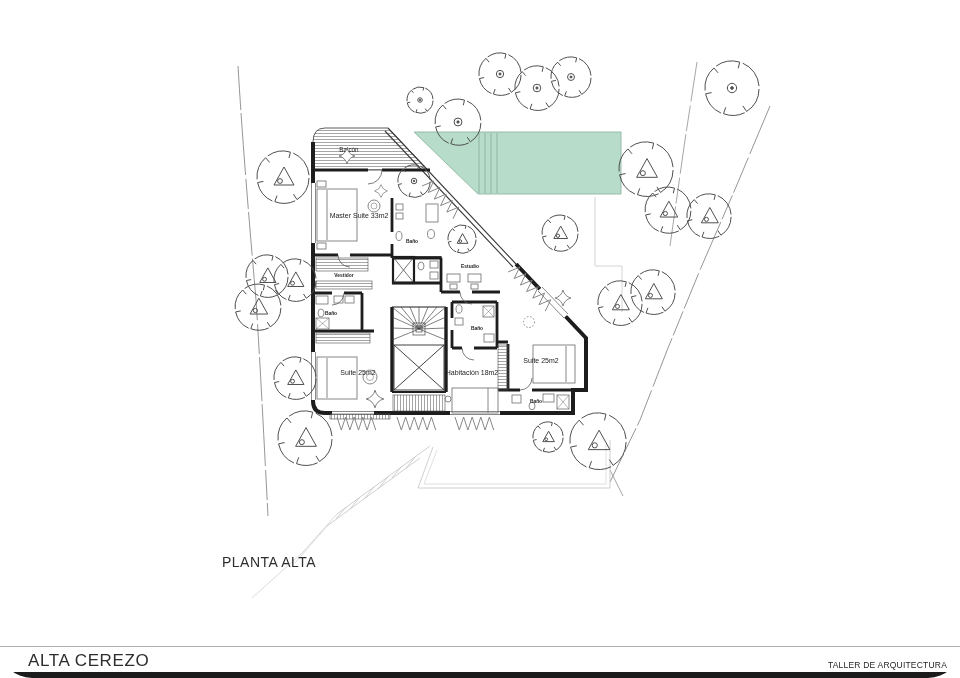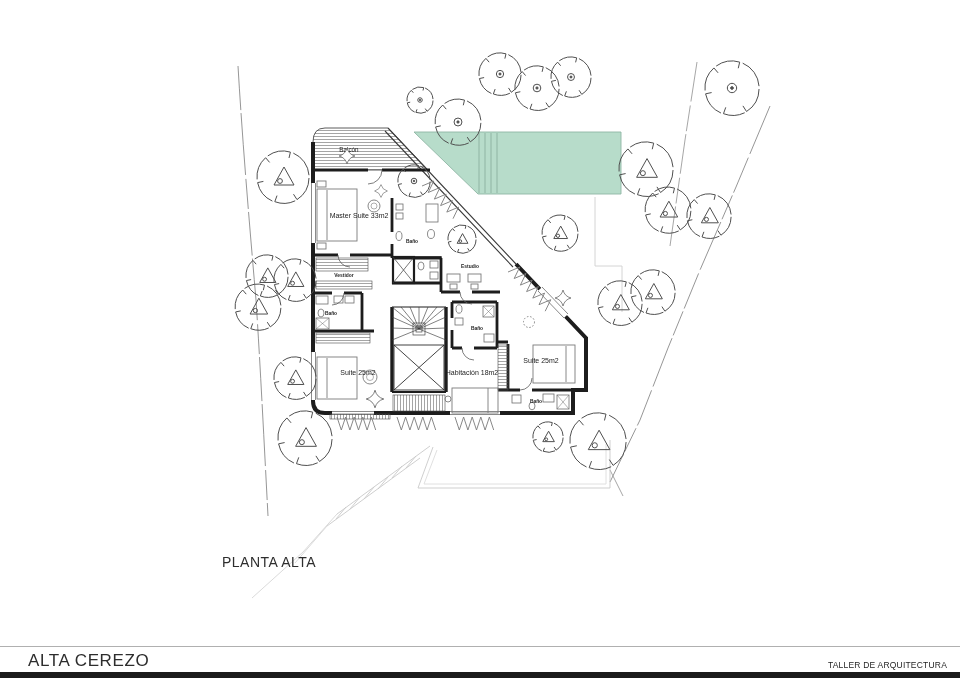--- a/index.html
+++ b/index.html
@@ -1,17 +1,17 @@
 <!DOCTYPE html>
 <html><head>
 <meta charset="utf-8">
 <style>
   html,body{margin:0;padding:0;background:#ffffff;}
   #page{position:relative;width:960px;height:678px;background:#ffffff;overflow:hidden;
-        font-family:"Liberation Sans", sans-serif;}
+        font-family:"Liberation Sans", sans-serif;border-radius:32px;}
   #drawing{position:absolute;left:0;top:0;}
   .plan-title{position:absolute;left:222px;top:554px;font-size:14px;letter-spacing:.5px;
               color:#2e2e2e;}
   .footer-rule{position:absolute;left:0;top:646px;width:960px;height:1px;background:#b0b0b0;}
   .project-title{position:absolute;left:28px;top:651px;font-size:17px;letter-spacing:.6px;
                  color:#2d2d2d;}
   .studio-name{position:absolute;right:13px;top:660px;font-size:8.5px;letter-spacing:.2px;
                color:#1f1f1f;margin-left:40px;}
   .bottom-bar{position:absolute;left:0;top:672px;width:960px;height:6px;background:#1b1b1b;}
   svg text{font-family:"Liberation Sans", sans-serif;fill:#1c1c1c;}

